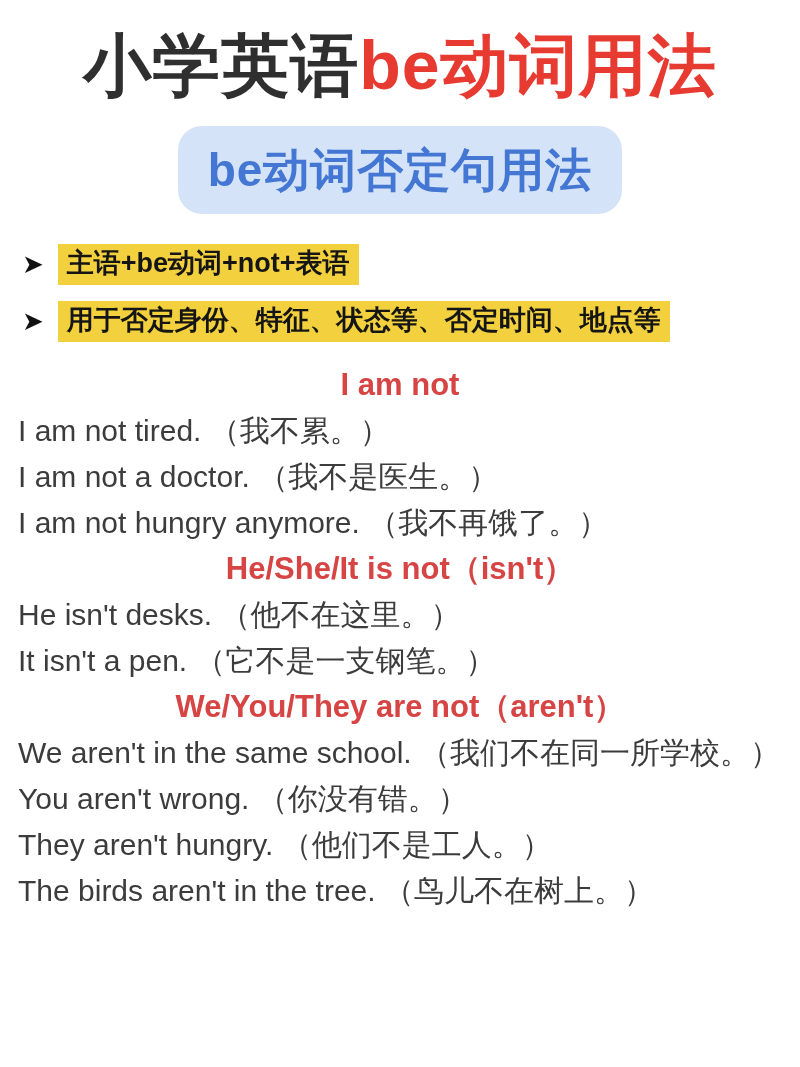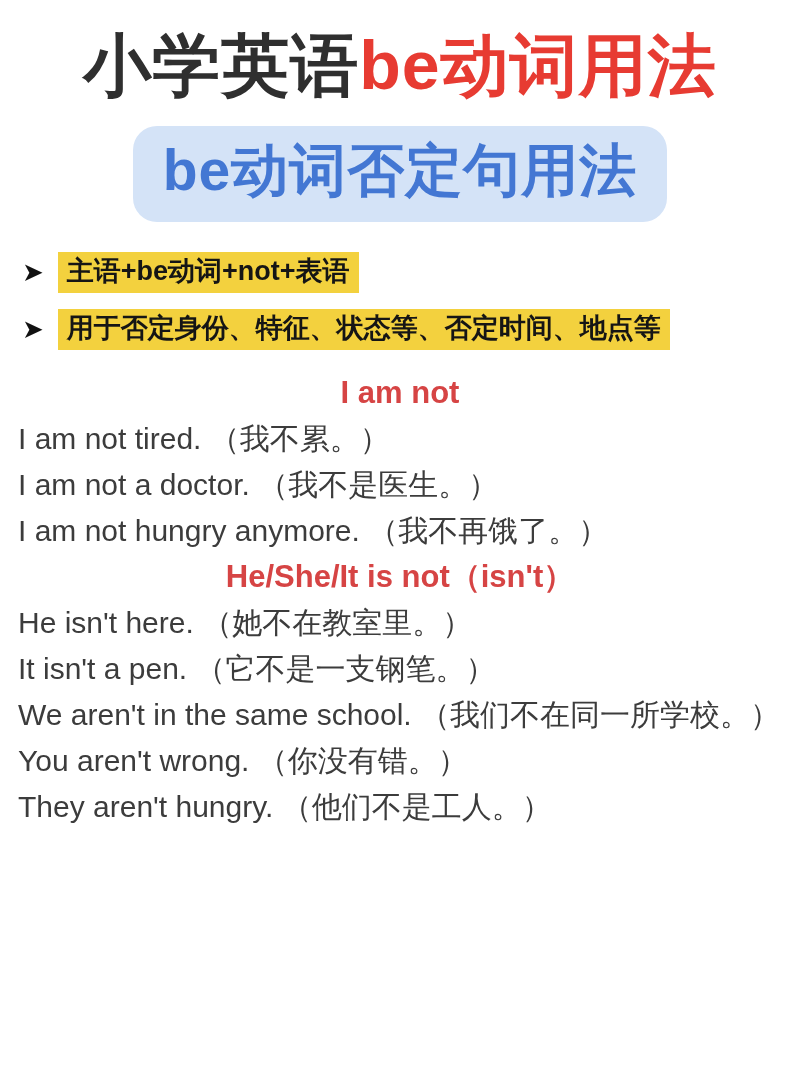--- a/index.html
+++ b/index.html
@@ -24,23 +24,23 @@
   }
   .t-dark { color: #2f2f2f; }
   .t-red  { color: #e73b32; }
 
   
   .subtitle-wrap { text-align: center; margin-top: 22px; }
   .subtitle {
     display: inline-block;
     background: #d4e3f7;
     color: #4377d3;
-    font-size: 57px;
+    font-size: 46px;
     font-weight: 800;
-    padding: 7px 30px 12px 30px;
+    padding: 14px 30px 12px 30px;
     border-radius: 24px;
     letter-spacing: 1px;
   }
 
   
   .bullets {
     list-style: none;
     margin: 30px 0 6px 0;
     padding: 0 22px;
   }
@@ -103,21 +103,23 @@
   </ul>
 
   <div class="content">
 
     <p class="heading">I am not</p>
     <p class="line">I am not tired. （我不累。）</p>
     <p class="line">I am not a doctor. （我不是医生。）</p>
     <p class="line">I am not hungry anymore. （我不再饿了。）</p>
 
     <p class="heading">He/She/It is not（isn't）</p>
-    <p class="line">He isn't here. （她不在教室里。）</p>
+    <p class="line">He isn't desks. （他不在这里。）</p>
     <p class="line">It isn't a pen. （它不是一支钢笔。）</p>
 
+    <p class="heading">We/You/They are not（aren't）</p>
     <p class="line">We aren't in the same school. （我们不在同一所学校。）</p>
     <p class="line">You aren't wrong. （你没有错。）</p>
     <p class="line">They aren't hungry. （他们不是工人。）</p>
+    <p class="line">The birds aren't in the tree. （鸟儿不在树上。）</p>
 
   </div>
 </div>
 
 </body></html>

